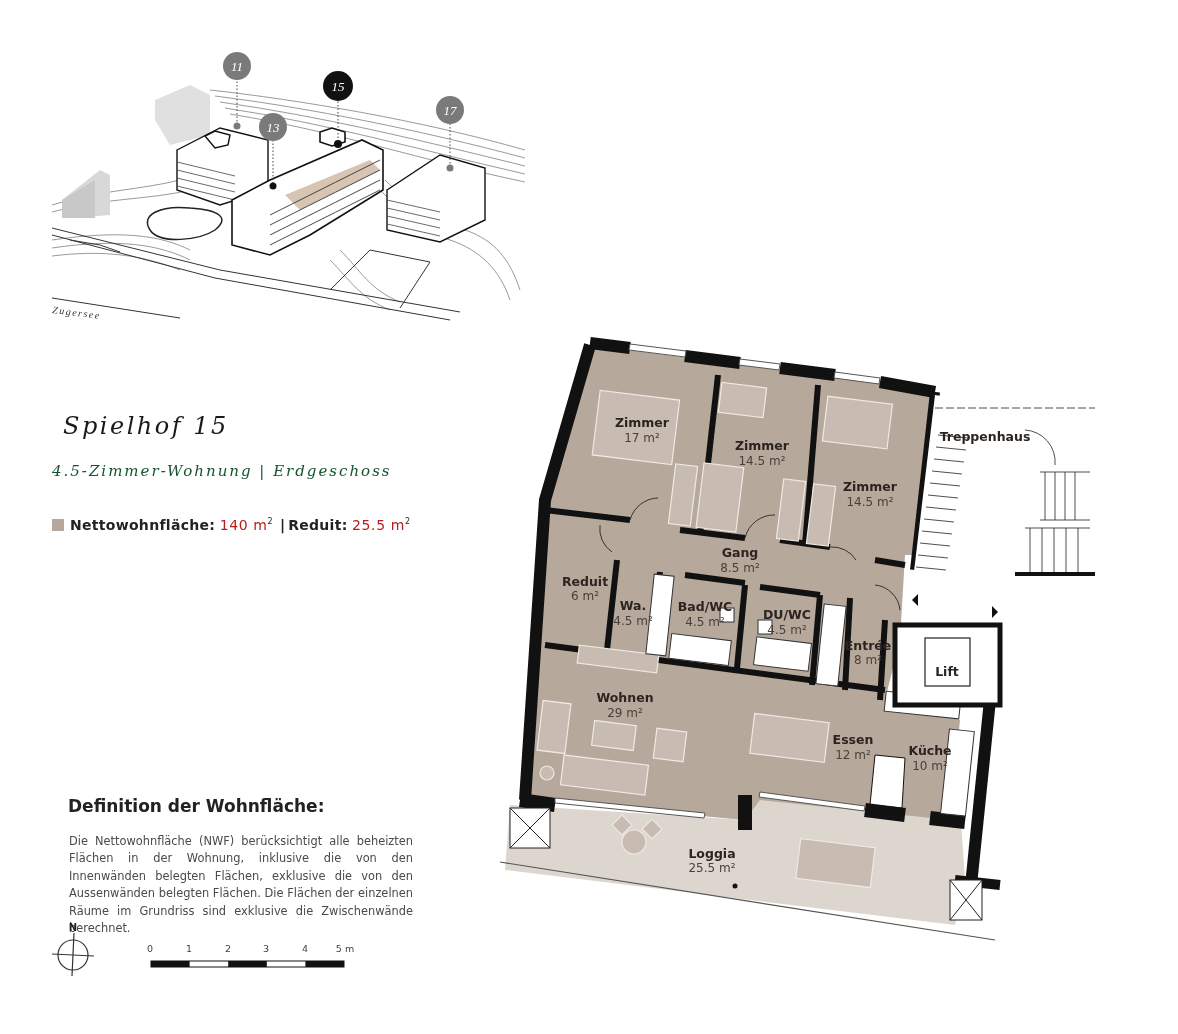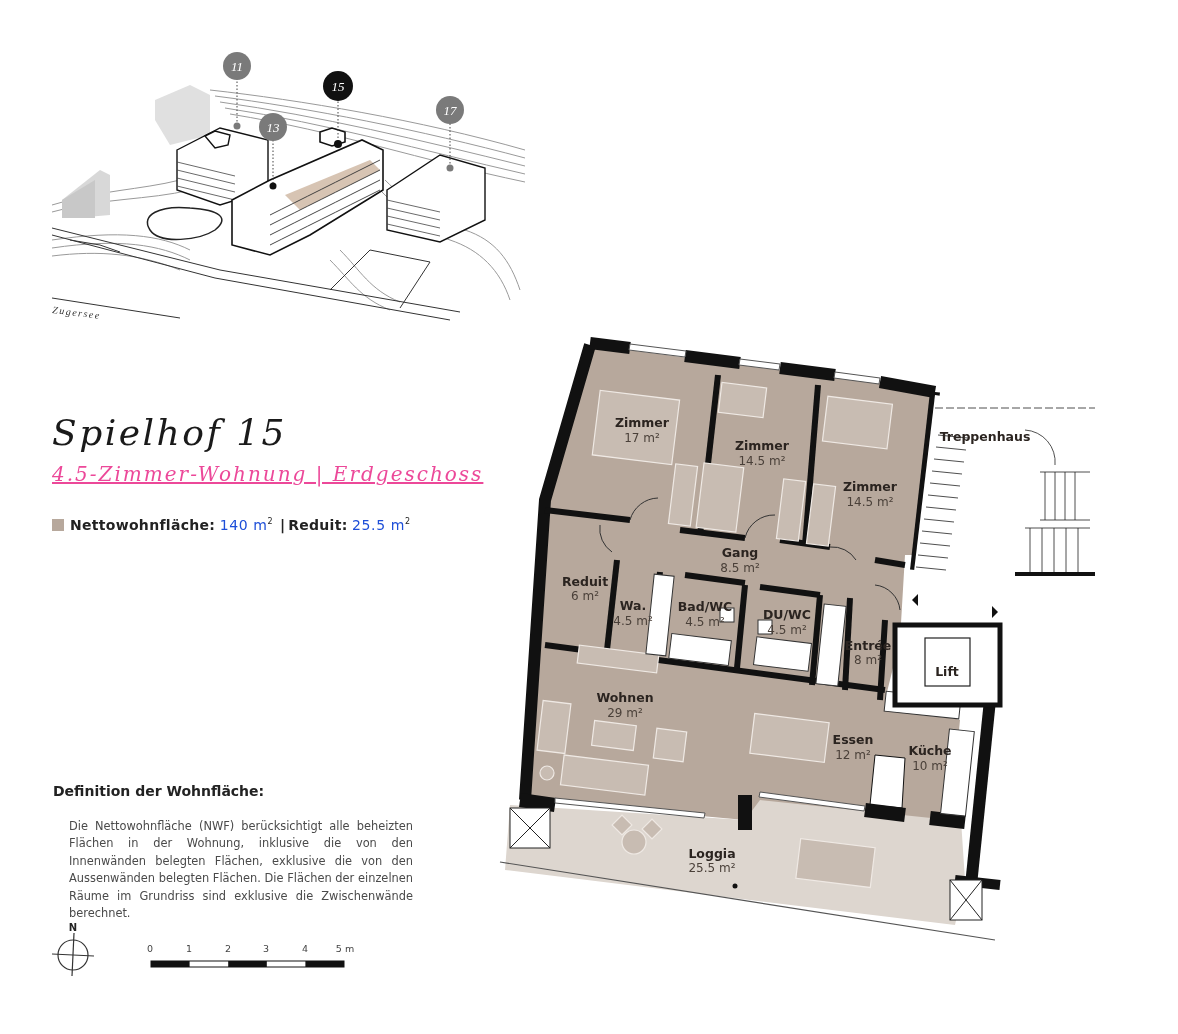--- a/index.html
+++ b/index.html
@@ -1,29 +1,29 @@
 <!DOCTYPE html>
 <html><head>
 <meta charset="utf-8">
 <style>
   html,body{margin:0;padding:0;background:#ffffff;}
   body{width:1178px;height:1034px;position:relative;overflow:hidden;font-family:"DejaVu Sans","Liberation Sans",sans-serif;color:#1c1c1c;}
   .abs{position:absolute;}
   #site-view{left:40px;top:40px;width:500px;height:290px;}
   #plan{left:495px;top:330px;width:620px;height:615px;}
-  .title{left:52px;top:412px;font-family:"DejaVu Serif","Liberation Serif",serif;font-style:italic;font-size:36px;letter-spacing:2.5px;color:#1a1a1a;}
-  .subtitle{left:52px;top:462px;font-family:"DejaVu Serif","Liberation Serif",serif;font-style:italic;font-size:20px;letter-spacing:2px;color:#ec4899;text-decoration:underline;}
+  .title{left:63px;top:412px;font-family:"DejaVu Serif","Liberation Serif",serif;font-style:italic;font-size:24px;letter-spacing:2.5px;color:#1a1a1a;}
+  .subtitle{left:52px;top:462px;font-family:"DejaVu Serif","Liberation Serif",serif;font-style:italic;font-size:15px;letter-spacing:2px;color:#14532d;}
   .facts{left:52px;top:508px;font-size:14px;line-height:27px;color:#222;}
   .facts b{font-weight:bold;letter-spacing:.3px;margin-top:16px;}
-  .facts .val{color:#1d4ed8;font-weight:normal;letter-spacing:.6px;}
+  .facts .val{color:#b91c1c;font-weight:normal;letter-spacing:.6px;}
   .swatch{display:inline-block;width:12px;height:12px;background:#b7a89c;margin-right:6px;vertical-align:-1px;}
   .sep{font-weight:bold;margin:0 3px;}
   sup{font-size:8px;vertical-align:6px;}
   .def{left:52px;top:782px;width:378px;font-size:11.4px;line-height:17.5px;color:#4a4a4a;text-align:justify;}
-  .def h4{margin:1px;font-size:14px;font-weight:bold;color:#222;}
+  .def h4{margin:16px;font-size:17px;font-weight:bold;color:#222;}
   .def p{margin:17px;}
   #north{left:50px;top:920px;width:46px;height:56px;}
   #scale{left:145px;top:940px;width:220px;height:34px;}
   .rl{font-family:"DejaVu Sans","Liberation Sans",sans-serif;font-size:12.5px;font-weight:bold;fill:#2b2420;}
   .ra{font-family:"DejaVu Sans","Liberation Sans",sans-serif;font-size:12px;fill:#4a4039;}
 </style>
 </head>
 <body>
 
 <svg id="site-view" class="abs" viewBox="0 0 500 290">

